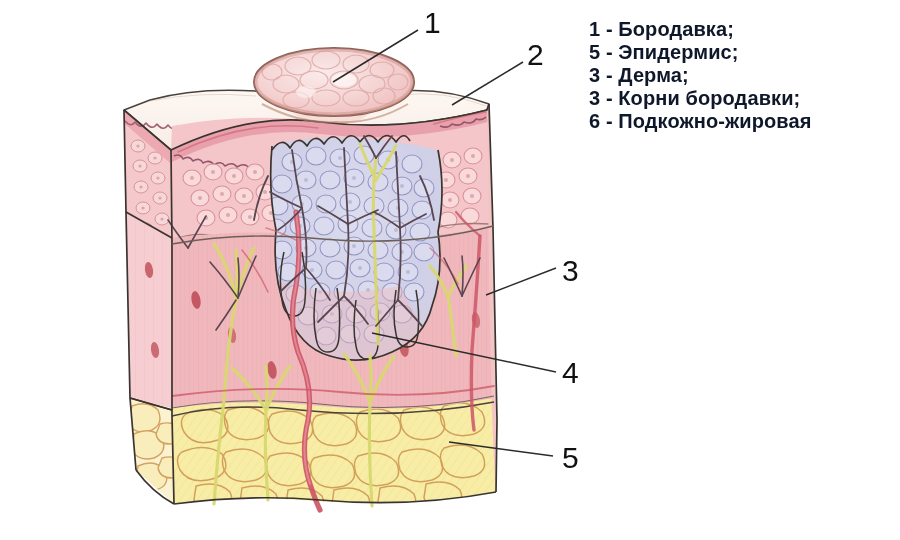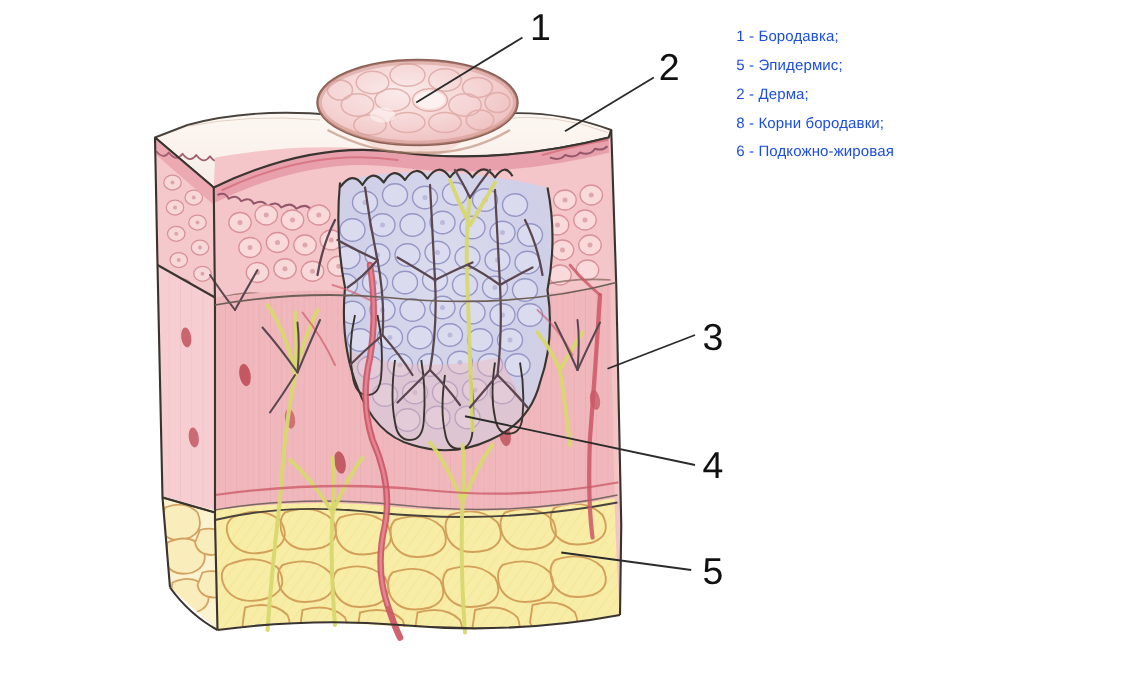--- a/index.html
+++ b/index.html
@@ -28,23 +28,23 @@
     display: block;
   }
   .legend {
     position: absolute;
     left: 589px;
     top: 18px;
     width: 300px;
   }
   .legend-line {
     font-family: "Liberation Sans", sans-serif;
-    font-size: 12px;
-    font-weight: normal;
-    color: #1d4ed8;
+    font-size: 20px;
+    font-weight: bold;
+    color: #0f172a;
     line-height: 23px;
     white-space: pre;
     letter-spacing: 0.1px;
   }
   .callout-num {
     position: absolute;
     font-family: "Liberation Sans", sans-serif;
     font-size: 30px;
     font-weight: 400;
     color: #111111;
@@ -495,18 +495,18 @@
 
   <div class="callout-num" style="left:424px; top:8px;">1</div>
   <div class="callout-num" style="left:527px; top:40px;">2</div>
   <div class="callout-num" style="left:562px; top:256px;">3</div>
   <div class="callout-num" style="left:562px; top:358px;">4</div>
   <div class="callout-num" style="left:562px; top:443px;">5</div>
 
   <div class="legend">
     <div class="legend-line">1 - Бородавка;</div>
     <div class="legend-line">5 - Эпидермис;</div>
-    <div class="legend-line">2 - Дерма;</div>
-    <div class="legend-line">8 - Корни бородавки;</div>
+    <div class="legend-line">3 - Дерма;</div>
+    <div class="legend-line">3 - Корни бородавки;</div>
     <div class="legend-line">6 - Подкожно-жировая</div>
   </div>
 
 </div>
 
 </body></html>

